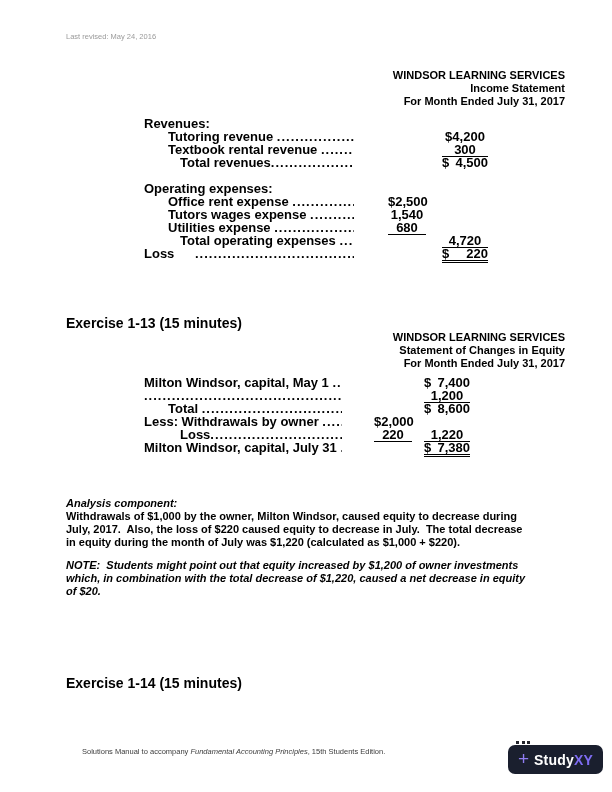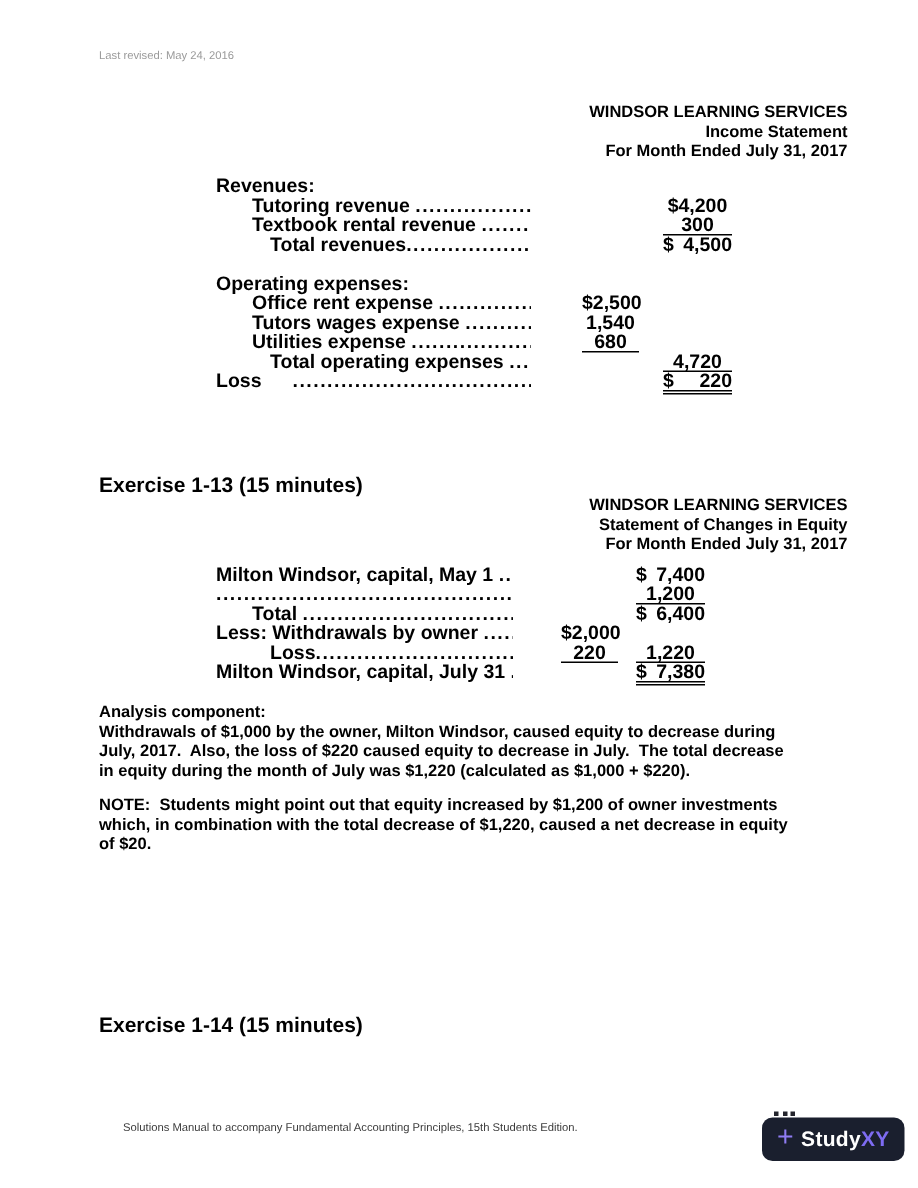--- a/index.html
+++ b/index.html
@@ -24,21 +24,21 @@
   .amt.split{display:flex;justify-content:space-between;}
   .income-rows .c1{width:38px;margin-left:34px;}
   .income-rows .c2{width:46px;margin-left:16px;}
   .equity-rows .c1{width:38px;margin-left:32px;}
   .equity-rows .c2{width:46px;margin-left:12px;}
   .u1{border-bottom:1.3px solid #000;}
   .u2{border-bottom:1.3px solid #000;}
   .u2::after{content:"";position:absolute;left:0;right:0;bottom:-3px;border-bottom:1.3px solid #000;}
   
   .para{font-size:11px;font-weight:bold;line-height:13px;white-space:pre-wrap;}
-  .it{}
+  .it{font-style:italic;margin-top:28px;}
   .analysis{left:66px;top:469px;width:464px;}
   .note{left:66px;top:531px;width:468px;}
   
   .footer-text{left:82px;top:747px;font-size:7.5px;color:#3c3c3c;white-space:pre;}
   .badge{
     left:508px;top:745px;width:95px;height:29px;border-radius:7px;
     background:var(--badge-bg,#1a1f2e);display:flex;align-items:center;justify-content:center;gap:5px;
   }
   .badge-plus{color:var(--badge-accent,#8f7cf2);font-size:19px;font-weight:400;line-height:1;margin-top:-2px;}
   .badge-study{color:#ffffff;font-size:14px;font-weight:bold;letter-spacing:0.2px;}
@@ -135,21 +135,21 @@
       </div>
       <div class="srow">
         <span class="leader">........................................................................................................................................................................</span>
         <span class="amt c1"></span>
         <span class="amt c2 u1">1,200</span>
       </div>
       <div class="srow">
         <span class="lbl ind1">Total </span>
         <span class="leader">........................................................................................................................................................................</span>
         <span class="amt c1"></span>
-        <span class="amt c2 split"><span>$</span><span>6,400</span></span>
+        <span class="amt c2 split"><span>$</span><span>8,600</span></span>
       </div>
       <div class="srow">
         <span class="lbl">Less: Withdrawals by owner </span>
         <span class="leader">........................................................................................................................................................................</span>
         <span class="amt c1 split"><span>$</span><span>2,000</span></span>
         <span class="amt c2"></span>
       </div>
       <div class="srow">
         <span class="lbl ind2">Loss</span>
         <span class="leader">........................................................................................................................................................................</span>

